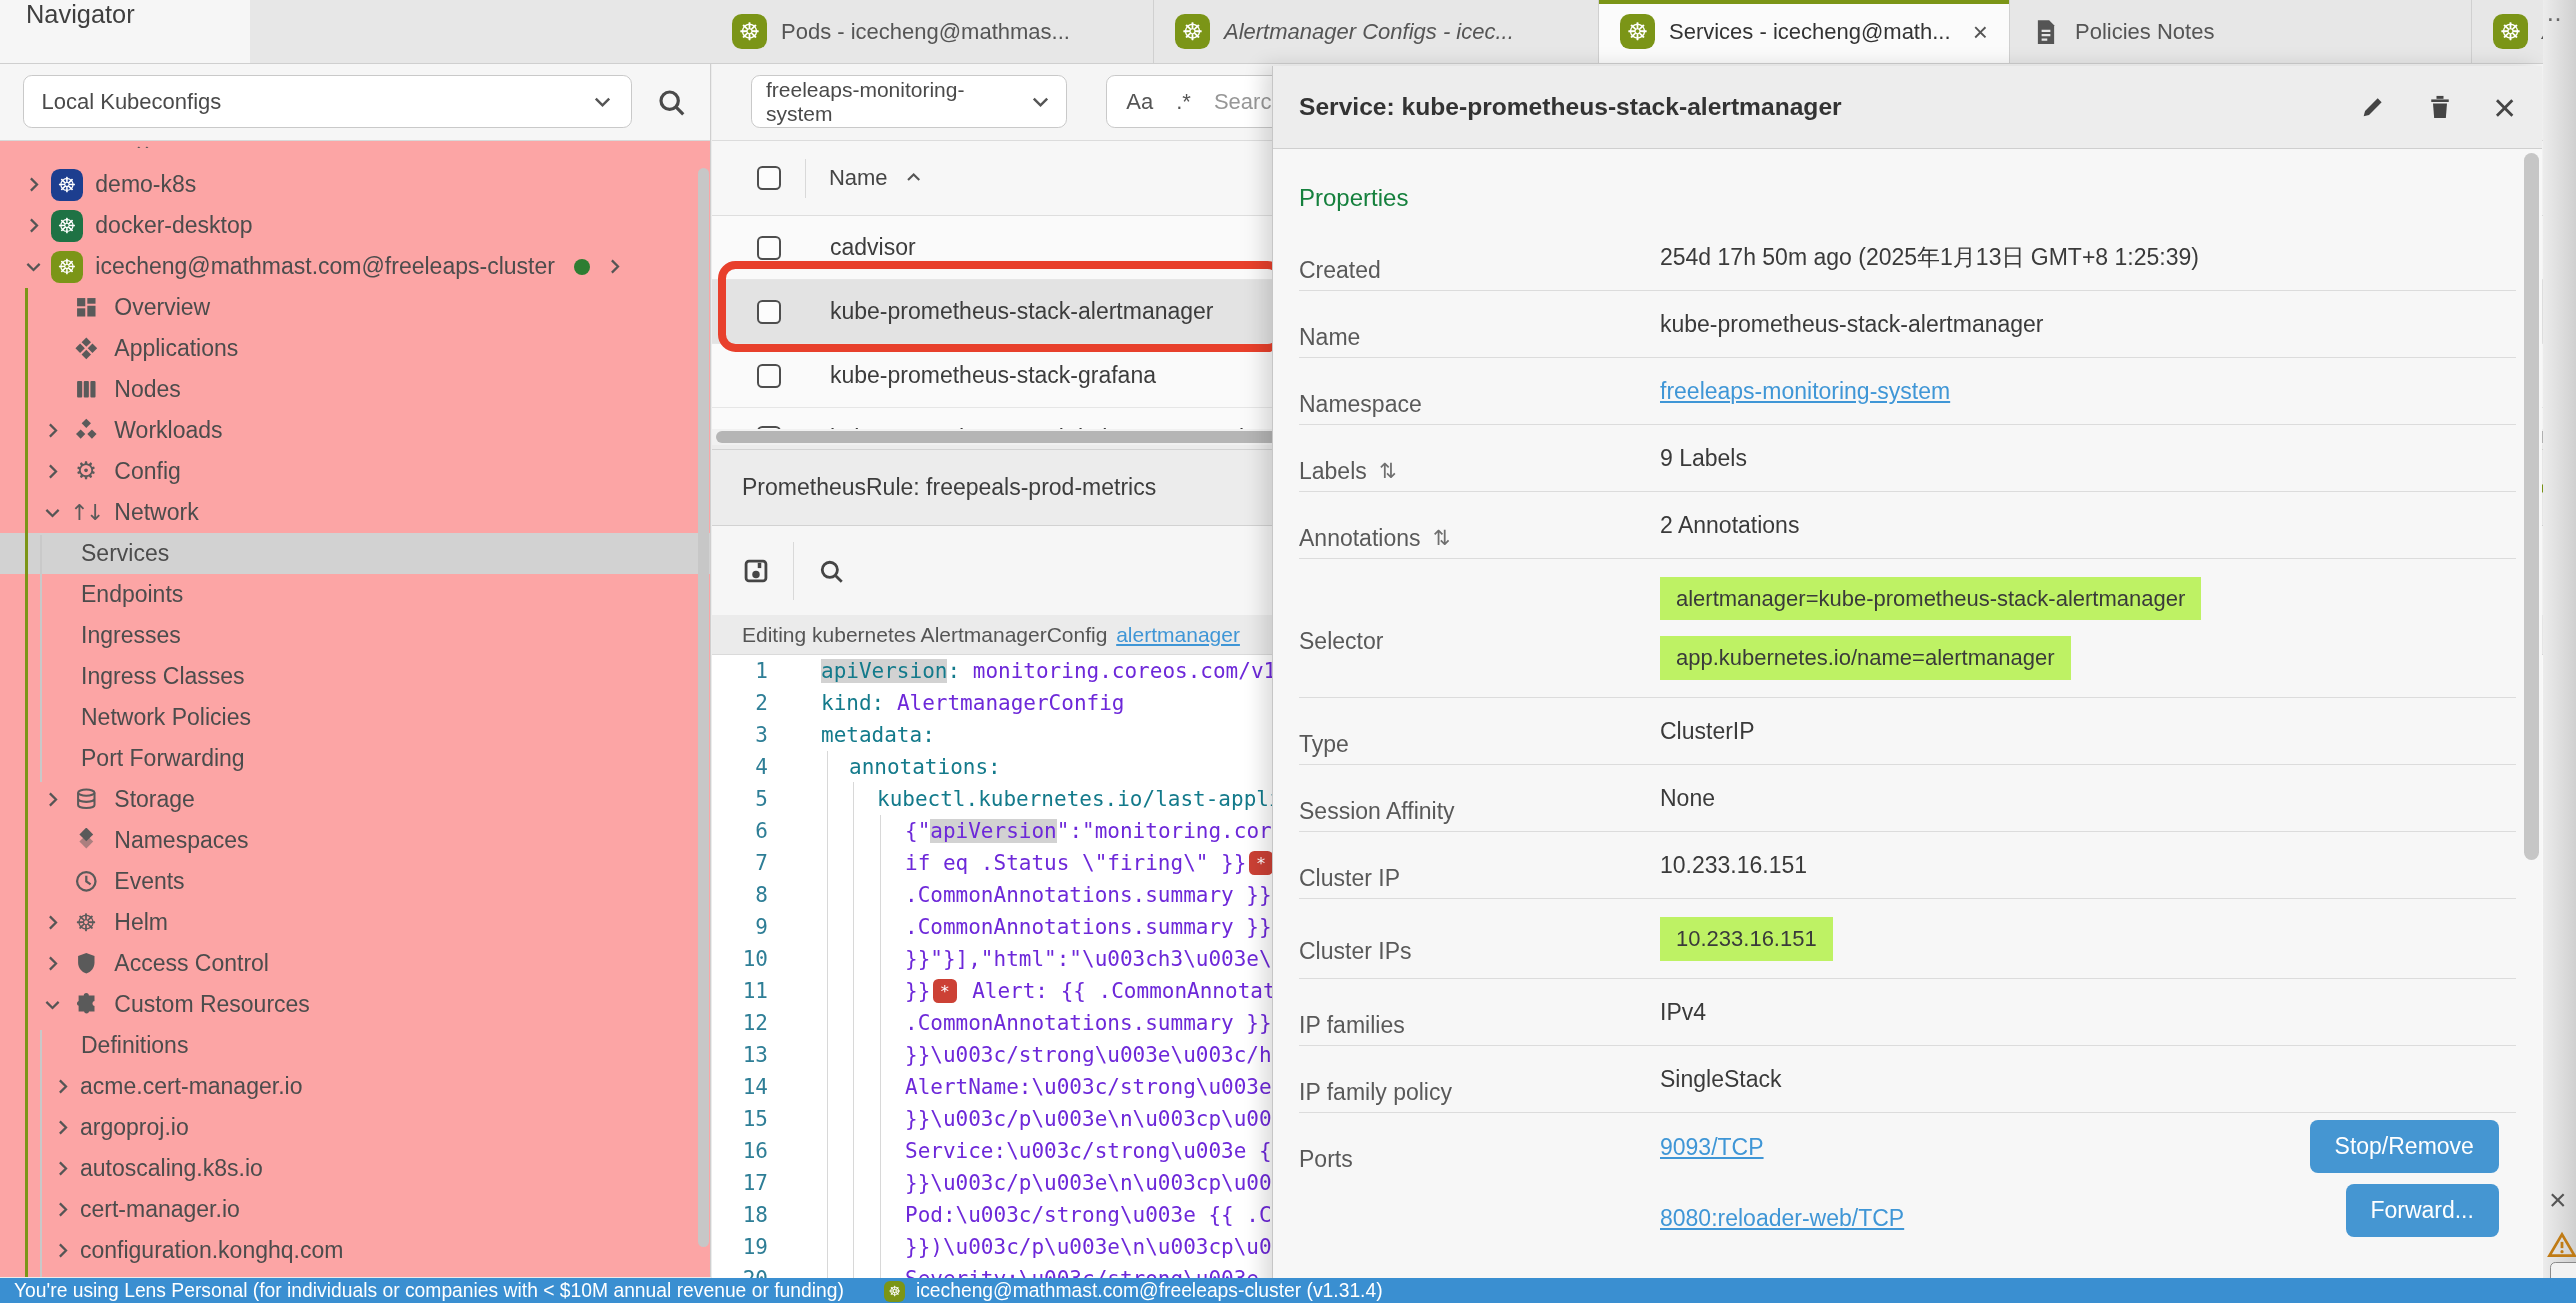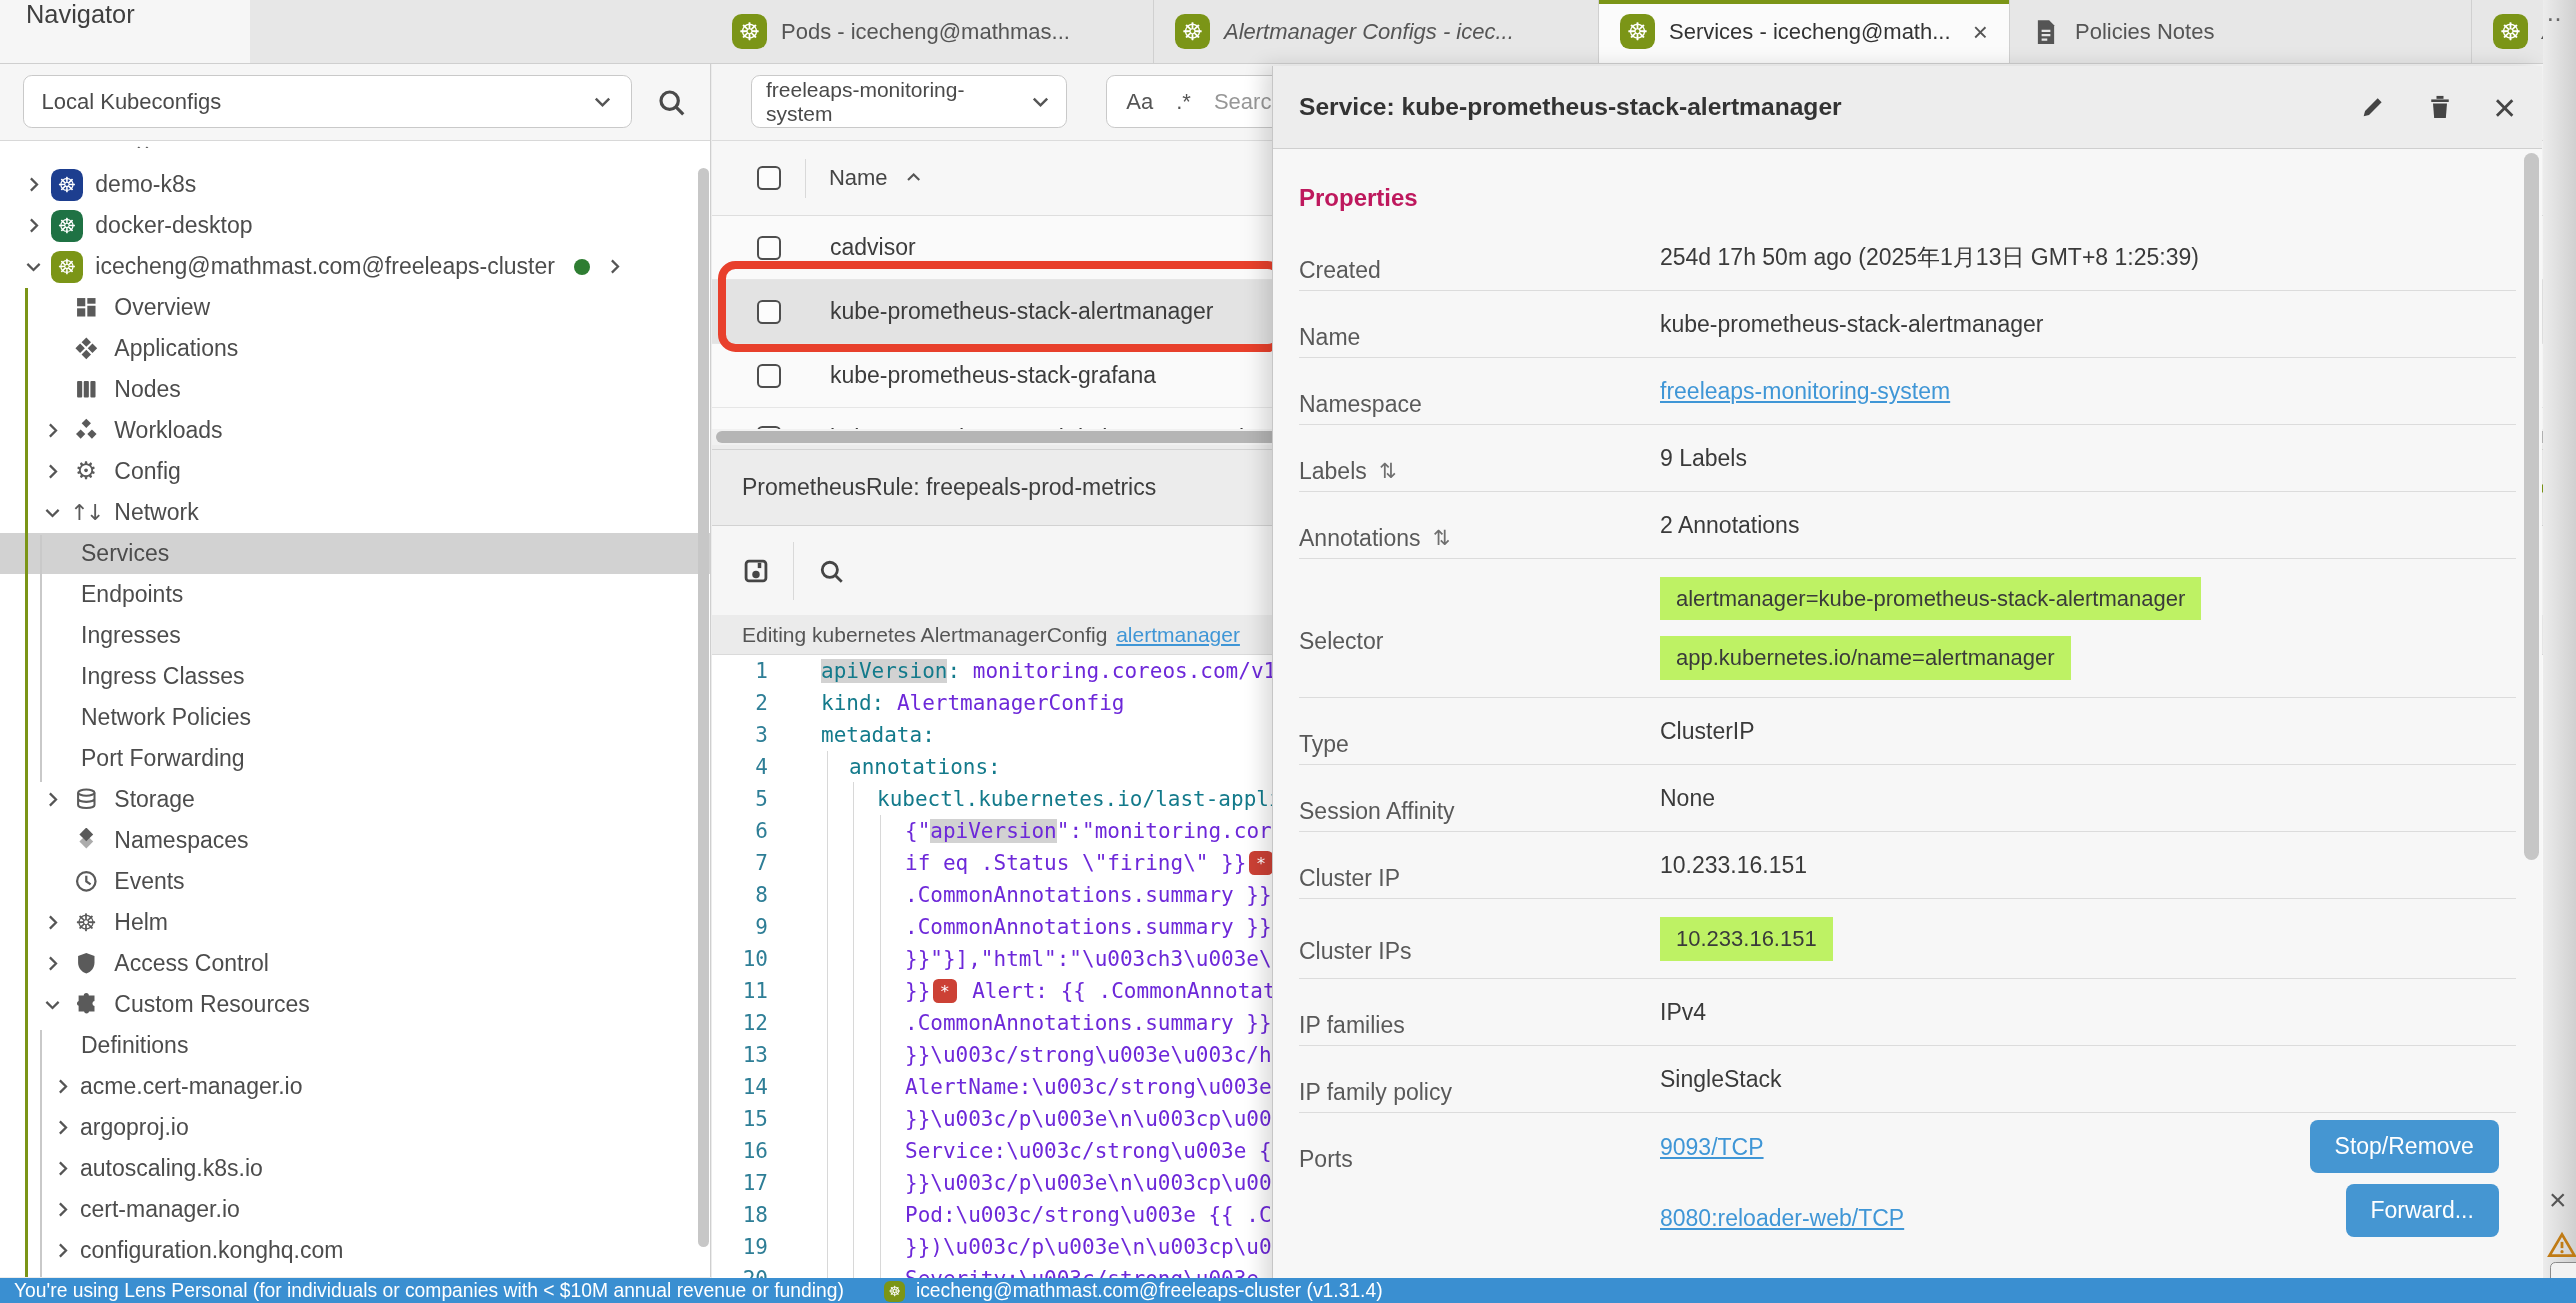--- a/index.html
+++ b/index.html
@@ -13,21 +13,21 @@
   .tab{box-sizing:border-box;display:flex;align-items:center;gap:14px;padding:0 21px;border-right:0.9px solid #d0d0d0;font-size:22px;color:#555;background:#e7e7e7;position:relative;overflow:hidden;white-space:nowrap;flex:0 0 auto;}
   .tab.active{background:#fbfbfb;color:#333;}
   .tab.active::before{content:"";position:absolute;top:0;left:0;right:0;height:4.4px;background:#7b9517;}
   .tab.italic .tab-label{font-style:italic;}
   .tab .close{margin-left:auto;font-size:26px;color:#555;line-height:1;}
   .kbadge{width:35px;height:35px;border-radius:9.7px;display:flex;align-items:center;justify-content:center;color:#fff;font-size:24px;flex:0 0 auto;font-family:"DejaVu Sans",sans-serif;}
   .kbadge.small{width:21px;height:21px;border-radius:6.1px;font-size:14px;}
   .doc-ic svg{width:30px;height:30px;}
   .overflow-dots{position:absolute;right:12.3px;top:0px;font-size:23px;color:#666;z-index:60;letter-spacing:1.8px;}
   
-  .sidebar{position:absolute;left:0;top:63px;width:711px;height:1214px;background:#ffffff;border-right:0.9px solid #cfcfcf;box-sizing:border-box;z-index:4;}
+  .sidebar{position:absolute;left:0;top:63px;width:711px;height:1214px;background:#fca5a5;border-right:0.9px solid #cfcfcf;box-sizing:border-box;z-index:4;}
   .kubeconfig-row{height:78px;background:#f6f6f6;border-bottom:0.9px solid #d8d8d8;display:flex;align-items:center;padding:0 23px;gap:23px;box-sizing:border-box;}
   .select{flex:1;height:53px;background:#fff;border:1.8px solid #c9c9c9;border-radius:8.8px;display:flex;align-items:center;justify-content:space-between;padding:0 17.5px;font-size:22px;color:#4a4a4a;box-sizing:border-box;}
   .chev{width:23px;height:23px;color:#555;flex:0 0 auto;}
   .mag svg{width:32px;height:32px;color:#4a4a4a;}
   .tree{position:absolute;left:0;top:78px;right:0;bottom:0;overflow:hidden;padding-top:23px;box-sizing:border-box;}
   .titem{height:41px;display:flex;align-items:center;font-size:23px;color:#4c4c4c;box-sizing:border-box;position:relative;}
   .titem.sel{background:#d2d2d2;}
   .titem .chev{width:21px;height:21px;margin-right:7px;}
   .titem .chsp{width:28px;flex:0 0 auto;}
   .ticon{width:32px;height:32px;margin-right:12.3px;display:flex;align-items:center;justify-content:center;color:#5a5a5a;font-size:24px;flex:0 0 auto;font-family:"DejaVu Sans",sans-serif;}
@@ -76,21 +76,21 @@
   .eguide{position:absolute;width:0.9px;background:#d8d8d8;}
   
   .redbox{position:absolute;left:718px;top:261px;width:567px;height:91px;border:8.8px solid #e8402c;border-radius:17.5px;z-index:30;box-sizing:border-box;}
   
   .drawer{position:absolute;left:1272px;top:66px;width:1270px;bottom:0;background:#f7f7f7;border-left:0.9px solid #c6c6c6;box-shadow:-8.8px 0 19.3px rgba(0,0,0,.14);z-index:40;box-sizing:border-box;}
   .dhead{height:83px;background:#ededed;border-bottom:0.9px solid #cfcfcf;display:flex;align-items:center;padding:0 26px;box-sizing:border-box;}
   .dhead .ttl{flex:1;font-size:24.6px;font-weight:bold;color:#333;}
   .hicon{color:#454545;margin-left:39px;}
   .hicon.x{font-size:39px;line-height:1;font-weight:400;}
   .dbody{position:absolute;left:0;right:0;top:83px;bottom:0;overflow:hidden;padding:0 26px;box-sizing:border-box;}
-  .dsec{font-size:24px;font-weight:bold;color:#be185d;margin:35px 0 12.3px 0;}
+  .dsec{font-size:24px;font-weight:normal;color:#15803d;margin:35px 0 12.3px 0;}
   .drow{display:flex;align-items:center;min-height:67px;border-bottom:0.9px solid #dcdcdc;box-sizing:border-box;}
   .drow.nb{border-bottom:none;}
   .dlabel{width:361px;flex:0 0 auto;font-size:23px;color:#595959;display:flex;align-items:center;gap:12.3px;margin-top:26px;}
   .dsort{font-size:21px;color:#6f6f6f;font-family:"DejaVu Sans",sans-serif;}
   .dval{font-size:23px;color:#3a3a3a;}
   .dval a, .plink{color:#3f96d6;text-decoration:underline;font-size:23px;}
   .badgecol{display:flex;flex-direction:column;gap:16px;padding:17.5px 0;}
   .badge{background:#bef264;border-radius:0;padding:8.8px 16px;font-size:22px;color:#3a3a3a;width:max-content;}
   .portsrow{align-items:flex-start;padding-top:7px;}
   .plinks{display:flex;flex-direction:column;gap:44px;padding-top:14px;}

